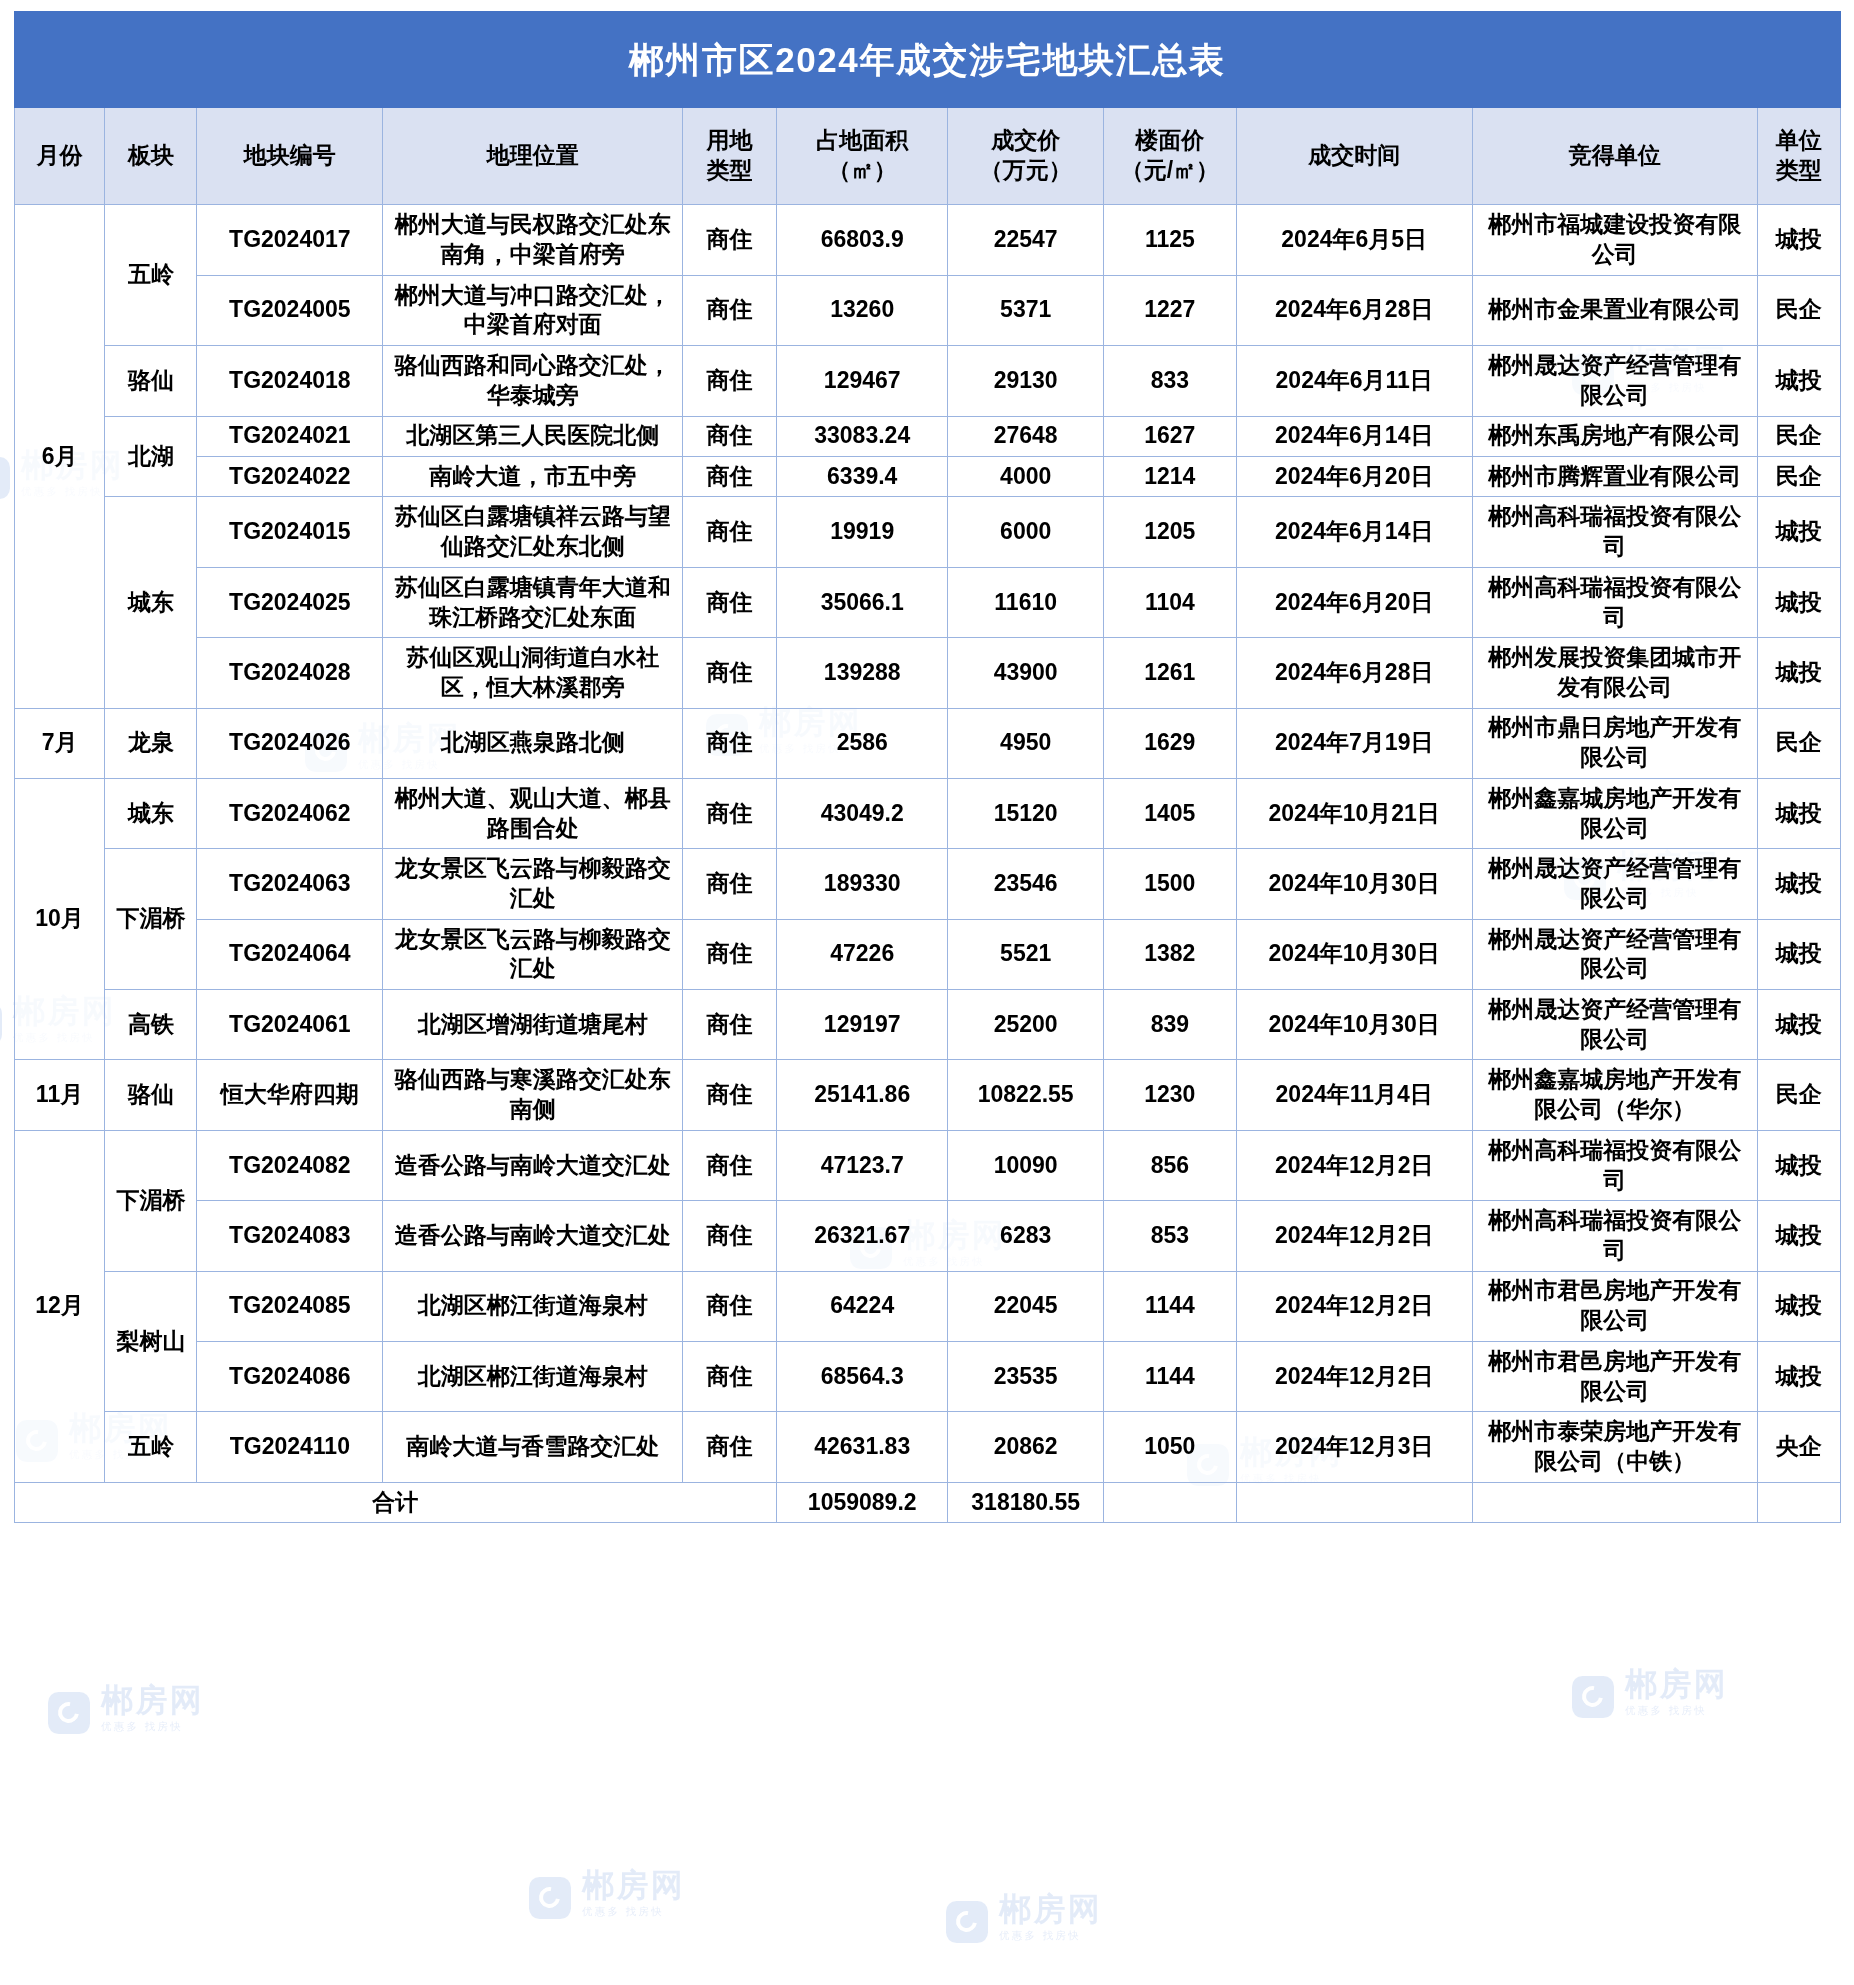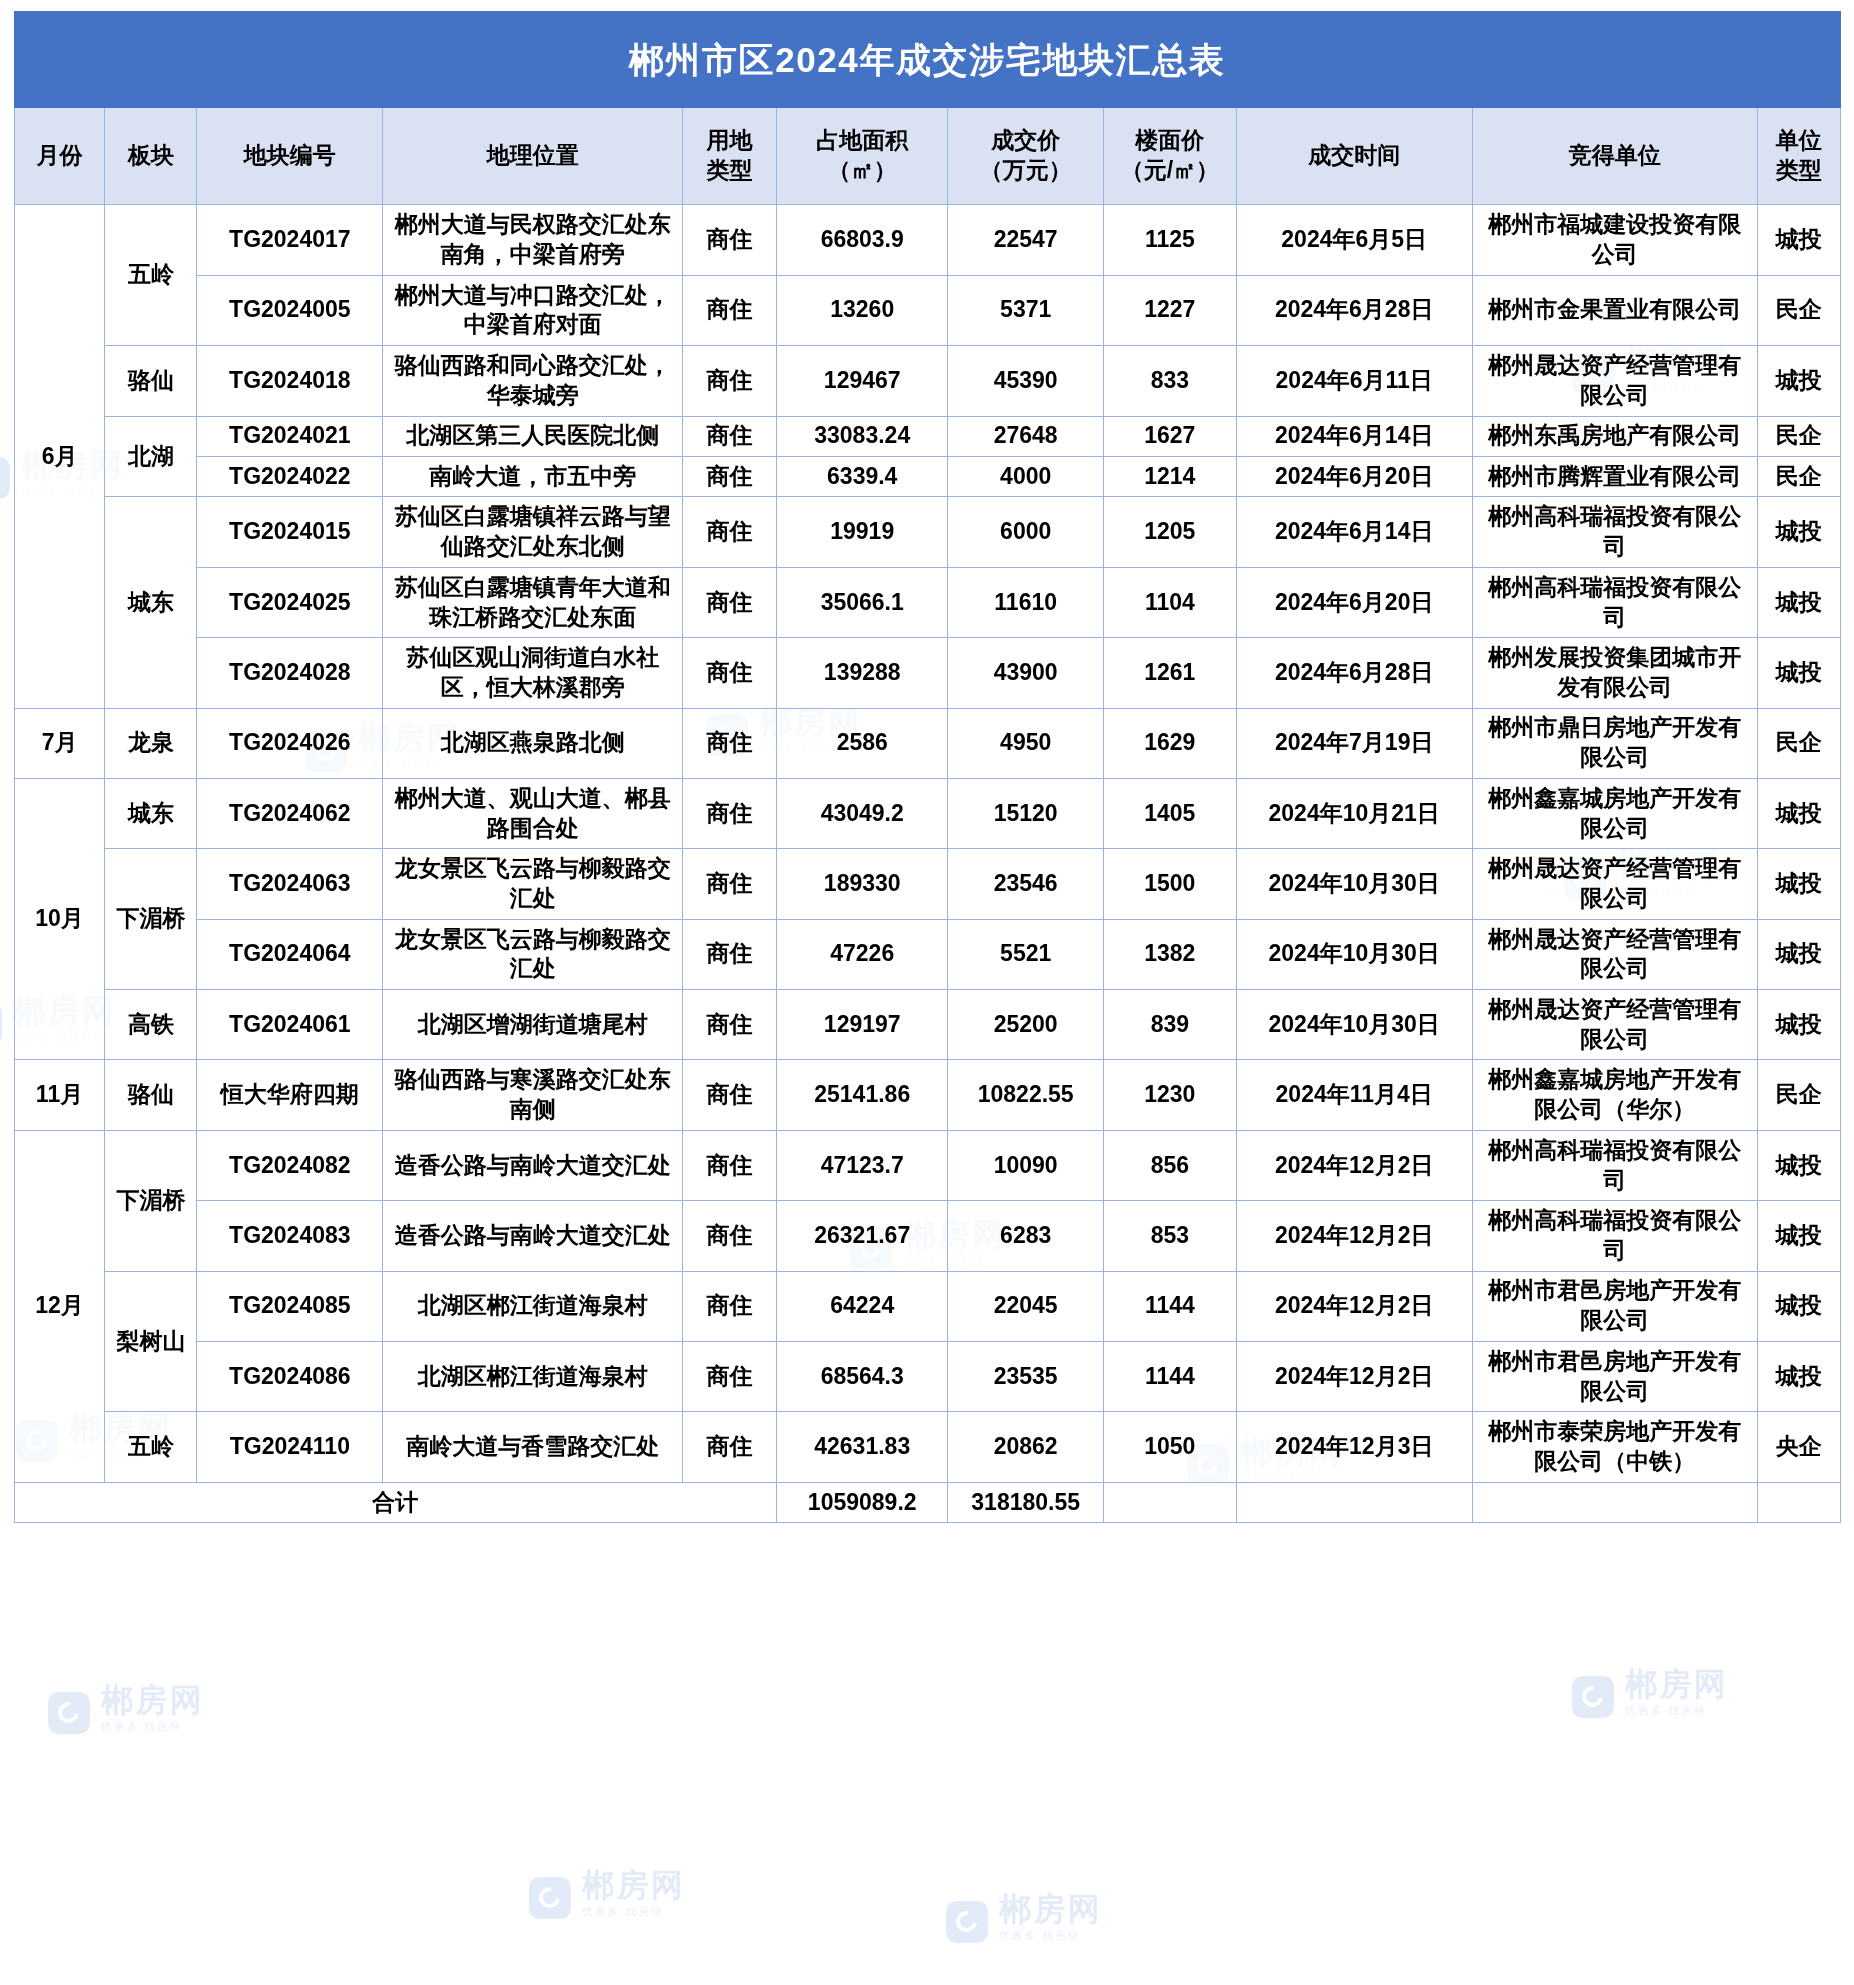--- a/index.html
+++ b/index.html
@@ -322,21 +322,21 @@
           <td>郴州市金果置业有限公司</td>
           <td>民企</td>
         </tr>
 
         <tr>
           <td rowspan="1">骆仙</td>
           <td>TG2024018</td>
           <td>骆仙西路和同心路交汇处，华泰城旁</td>
           <td>商住</td>
           <td class="numeric">129467</td>
-          <td class="numeric">45390</td>
+          <td class="numeric">29130</td>
           <td class="numeric">833</td>
           <td>2024年6月11日</td>
           <td>郴州晟达资产经营管理有限公司</td>
           <td>城投</td>
         </tr>
 
         <tr>
           <td rowspan="2">北湖</td>
           <td>TG2024021</td>
           <td>北湖区第三人民医院北侧</td>

